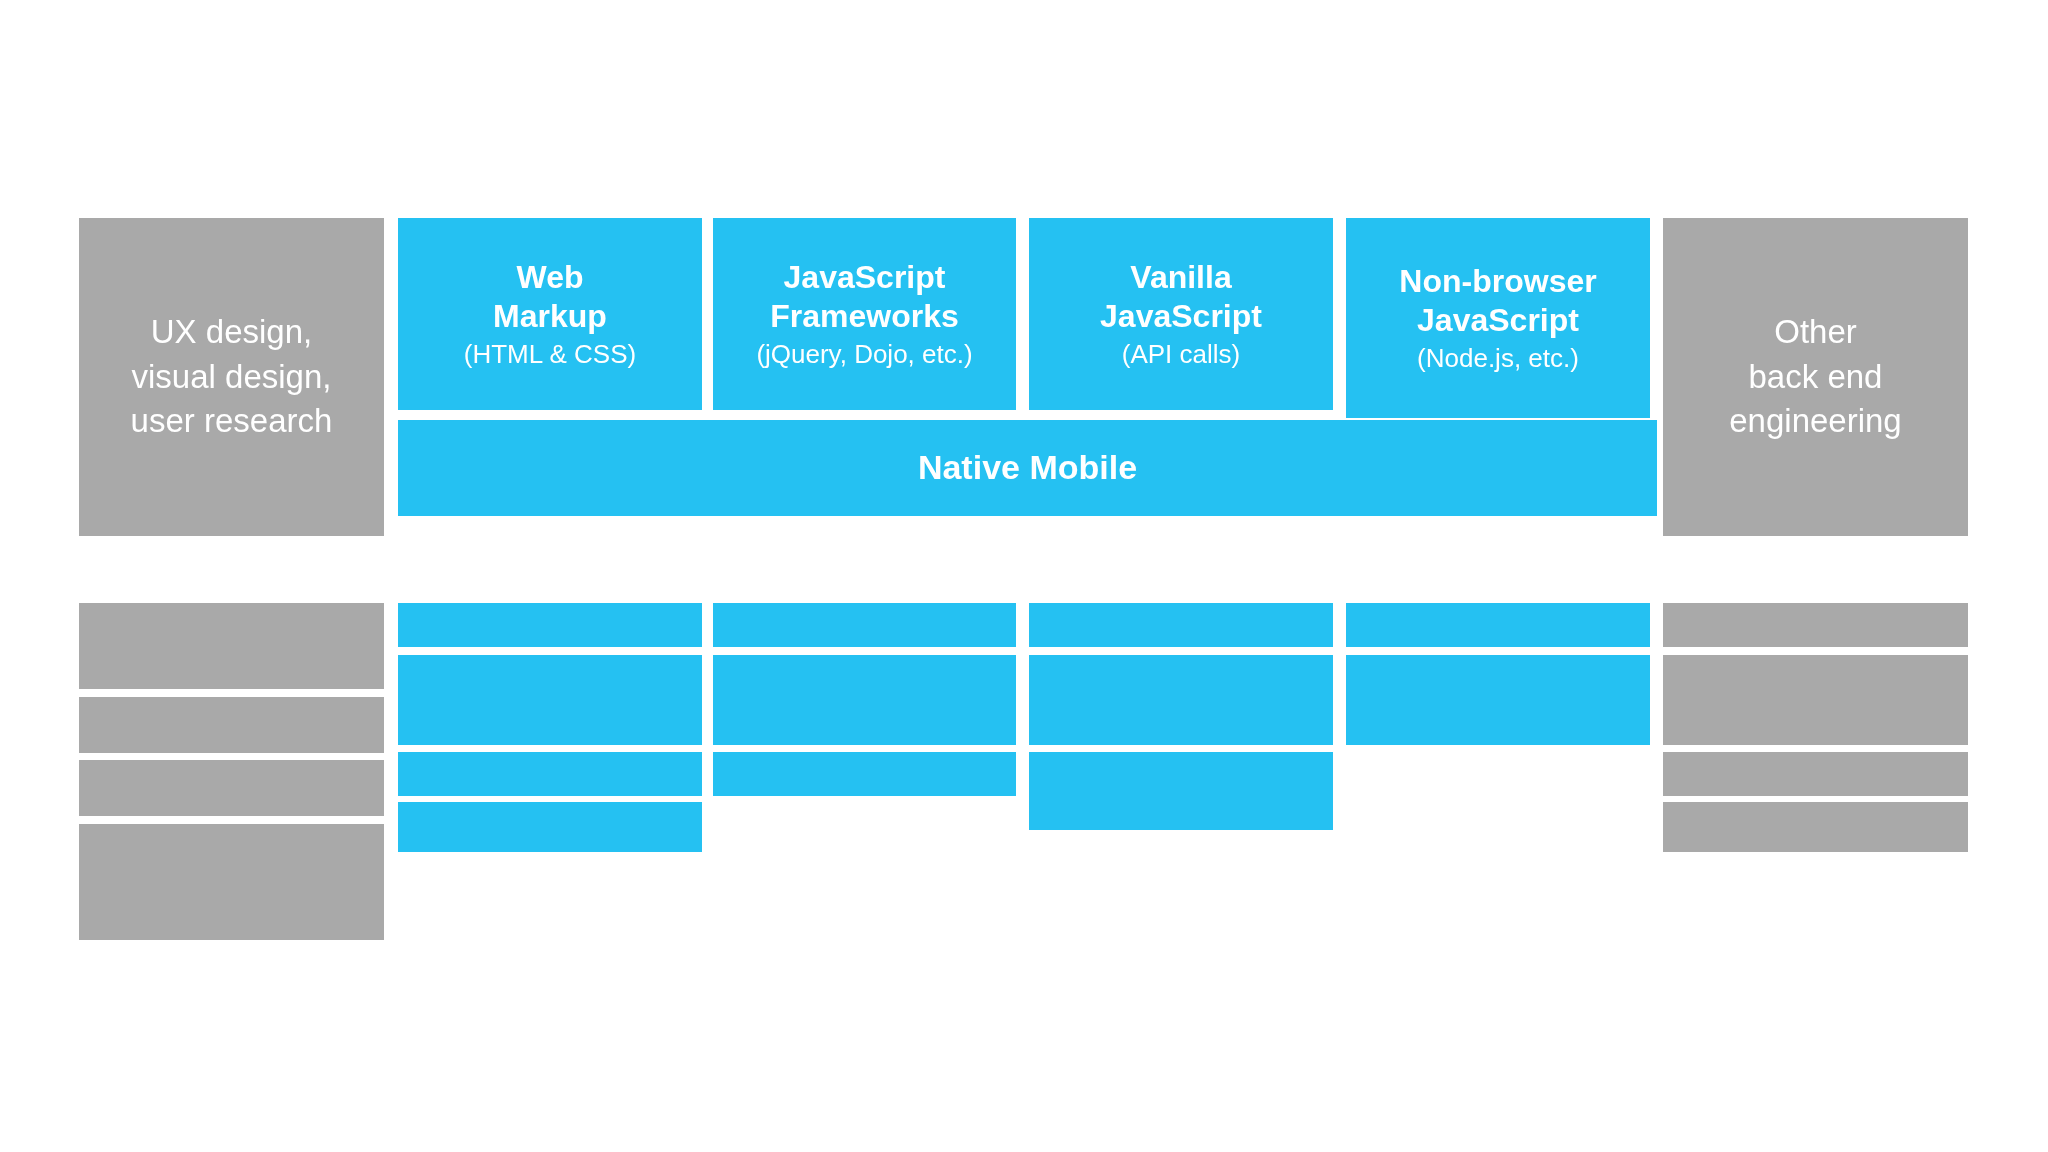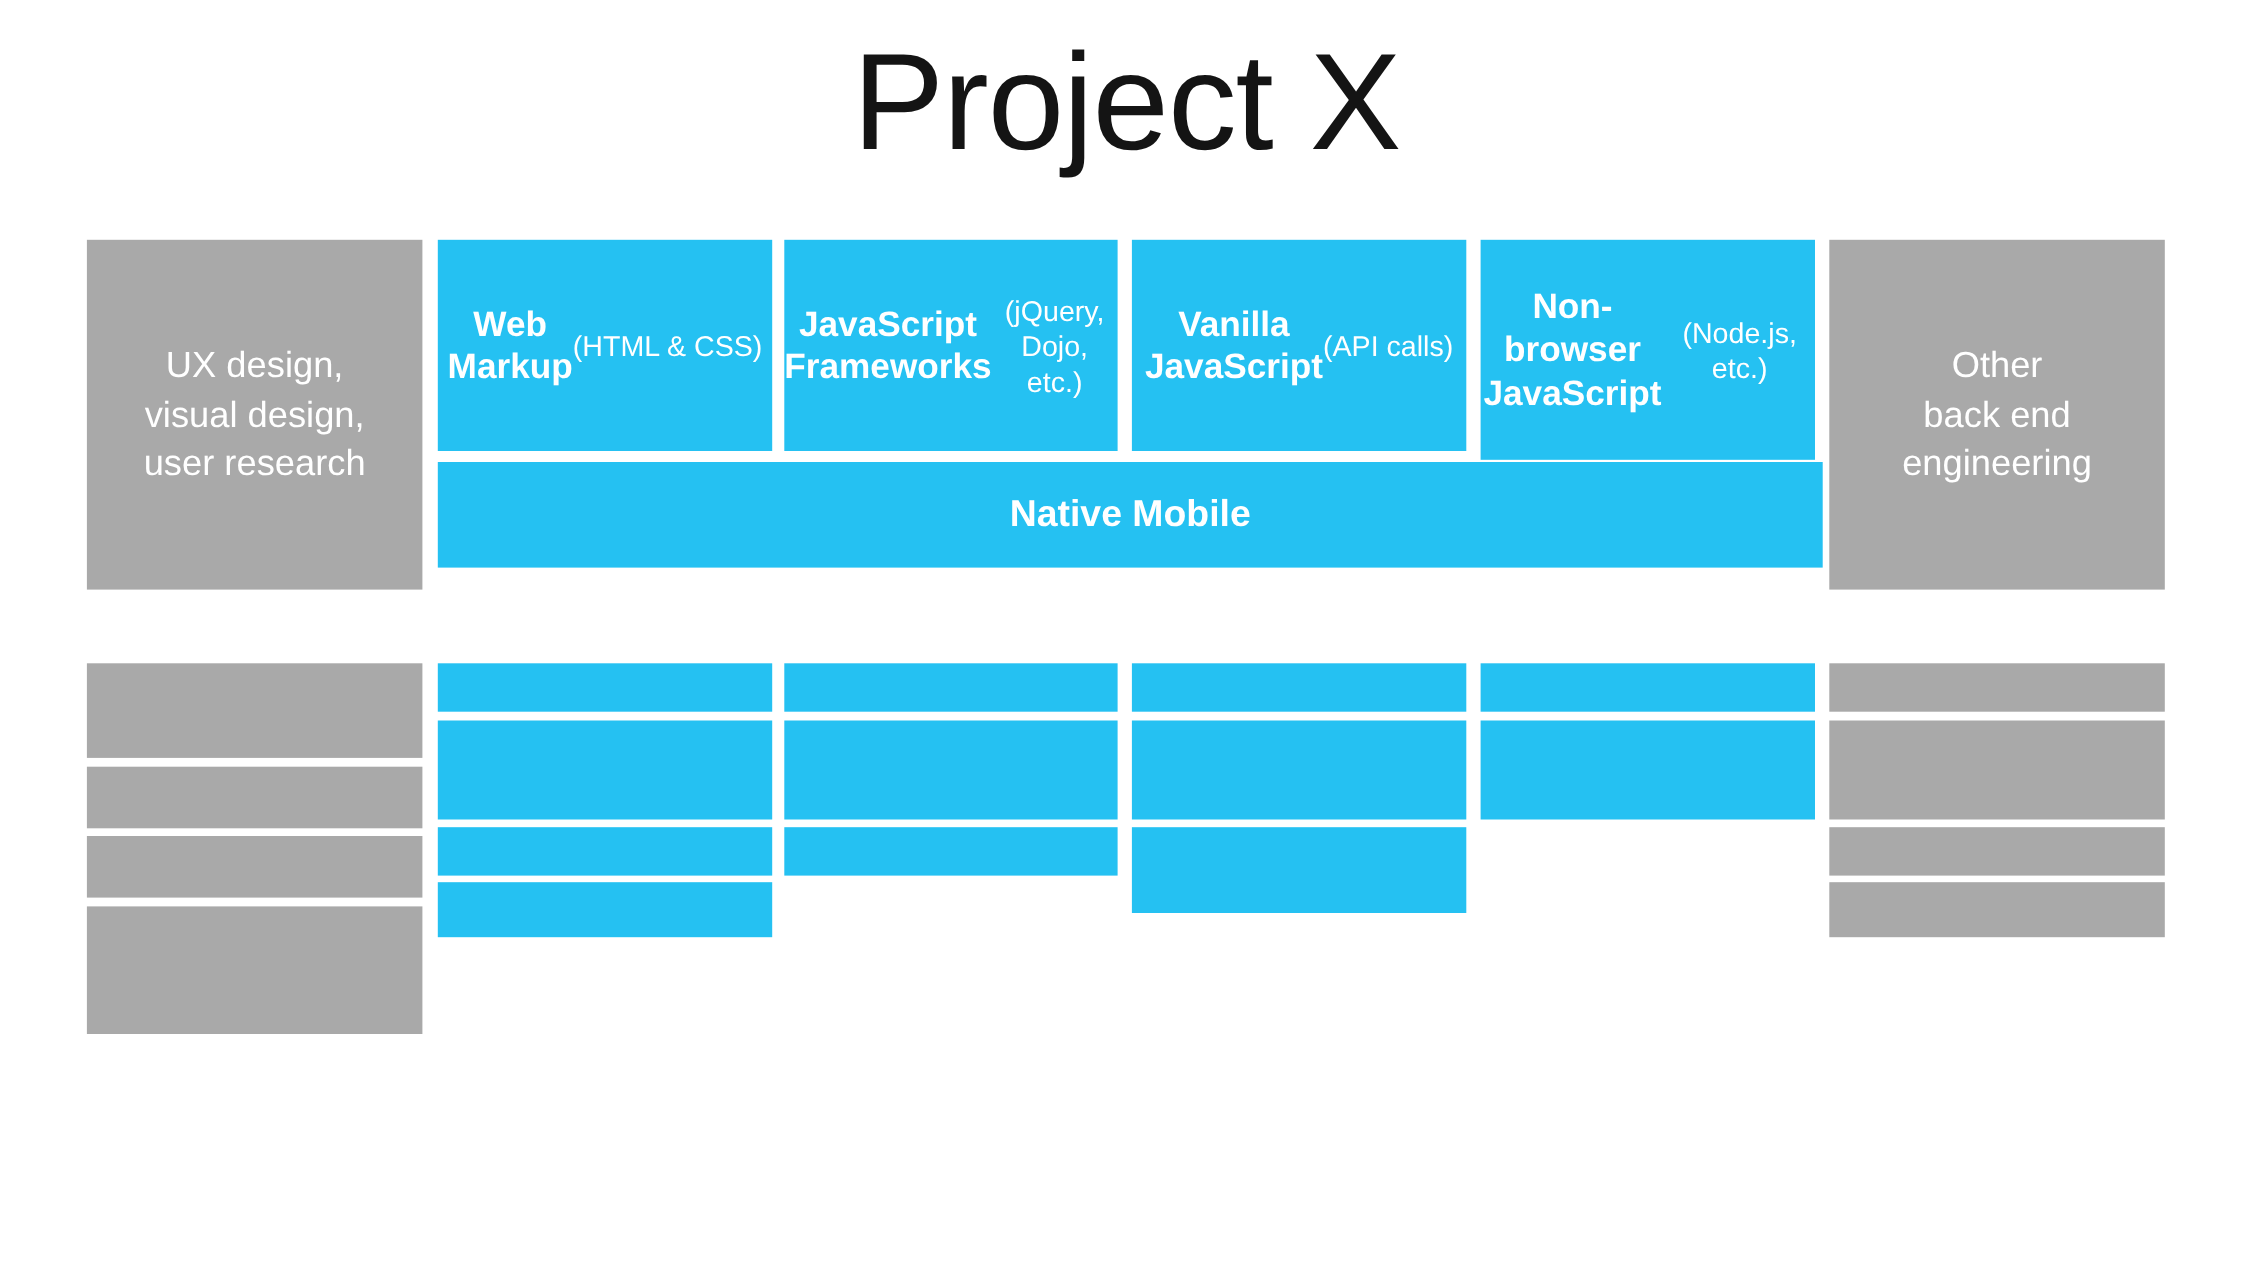--- a/index.html
+++ b/index.html
@@ -45,21 +45,21 @@
     left: 0;
     top: 0;
     width: 2048px;
     height: 1152px;
   }
 
   .cell {
     position: absolute;
     box-sizing: border-box;
     display: flex;
-    flex-direction: row;
+    flex-direction: column;
     align-items: center;
     justify-content: center;
     text-align: center;
     color: #ffffff;
     overflow: hidden;
   }
 
   .cell.gray  { background: #a9a9a9; }
   .cell.blue  { background: #25c1f2; }
 
@@ -94,21 +94,20 @@
     box-sizing: border-box;
   }
   .bar.gray { background: #a9a9a9; }
   .bar.blue { background: #25c1f2; }
 </style>
 </head>
 <body>
 
 <div id="slide">
 
-  <div class="title">Project X</div>
 
   <div class="band" id="band">
       <div class="cell gray" style="left: 79px; width: 305px; top: 218px; height: 318px;">
         <div class="plain">UX design,
 visual design,
 user research</div>
       </div>
       <div class="cell blue" style="left: 398px; width: 304px; top: 218px; height: 192px;">
         <div class="hl">Web
 Markup</div>

